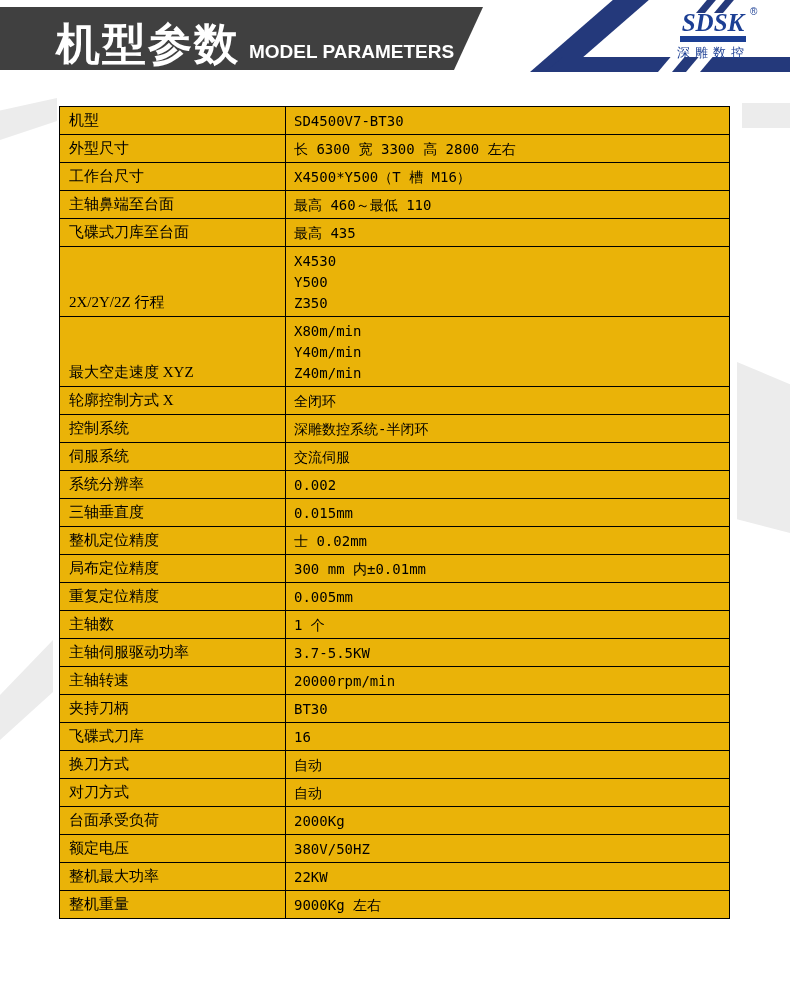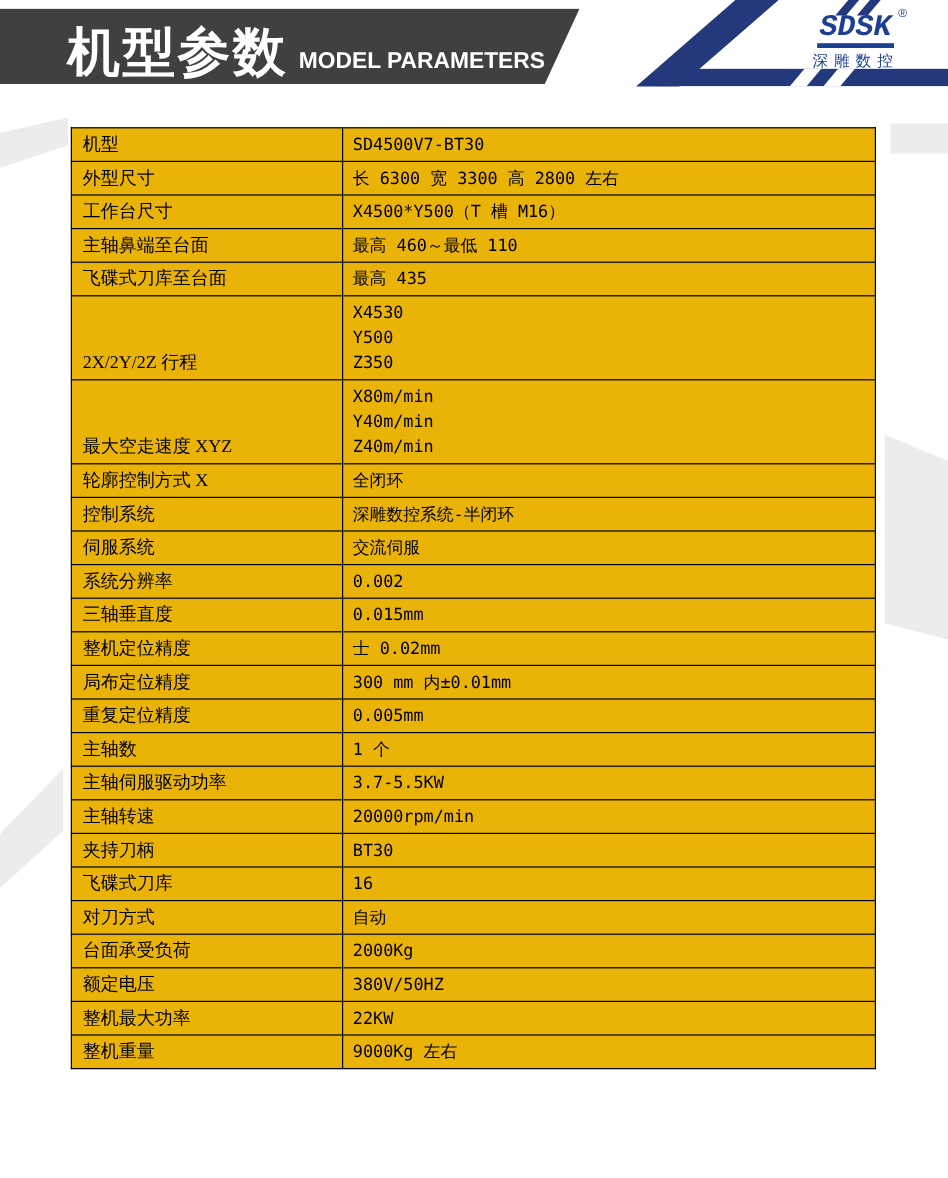--- a/index.html
+++ b/index.html
@@ -58,24 +58,24 @@
   }
   .logo-slash.a { left: 696px; }
   .logo-slash.b { left: 714px; }
   .logo {
     position: absolute; left: 663px; top: 10px; width: 100px;
     color: #1c3f94; text-align: center;
   }
   .sdsk-row { position: relative; display: inline-block; }
   .sdsk {
     display: inline-block;
-    font-family: Liberation Mono, monospace;
+    font-family: Liberation Serif, serif;
     font-weight: bold; font-style: italic;
     font-size: 25px; line-height: 1; letter-spacing: 0px;
-    border-bottom: 4px solid #404040; padding: 0 2px 1px 2px;
+    border-bottom: 6px solid #404040; padding: 0 2px 1px 2px;
   }
   .reg {
     position: absolute; right: -11px; top: -4px;
     font-size: 10px; font-style: normal;
     font-family: "Liberation Sans", sans-serif;
   }
   .sdsk-sub {
     margin-top: 2px;
     font-family: Liberation Serif, serif;
     font-size: 13px; letter-spacing: 5px; white-space: nowrap;
@@ -292,20 +292,26 @@
           </td>
     </tr>
 
     <tr>
       <td class="label">飞碟式刀库</td>
       <td class="value">
             <div class="vline">16</div>
           </td>
     </tr>
 
+    <tr>
+      <td class="label">换刀方式</td>
+      <td class="value">
+            <div class="vline">自动</div>
+          </td>
+    </tr>
 
     <tr>
       <td class="label">对刀方式</td>
       <td class="value">
             <div class="vline">自动</div>
           </td>
     </tr>
 
     <tr>
       <td class="label">台面承受负荷</td>

